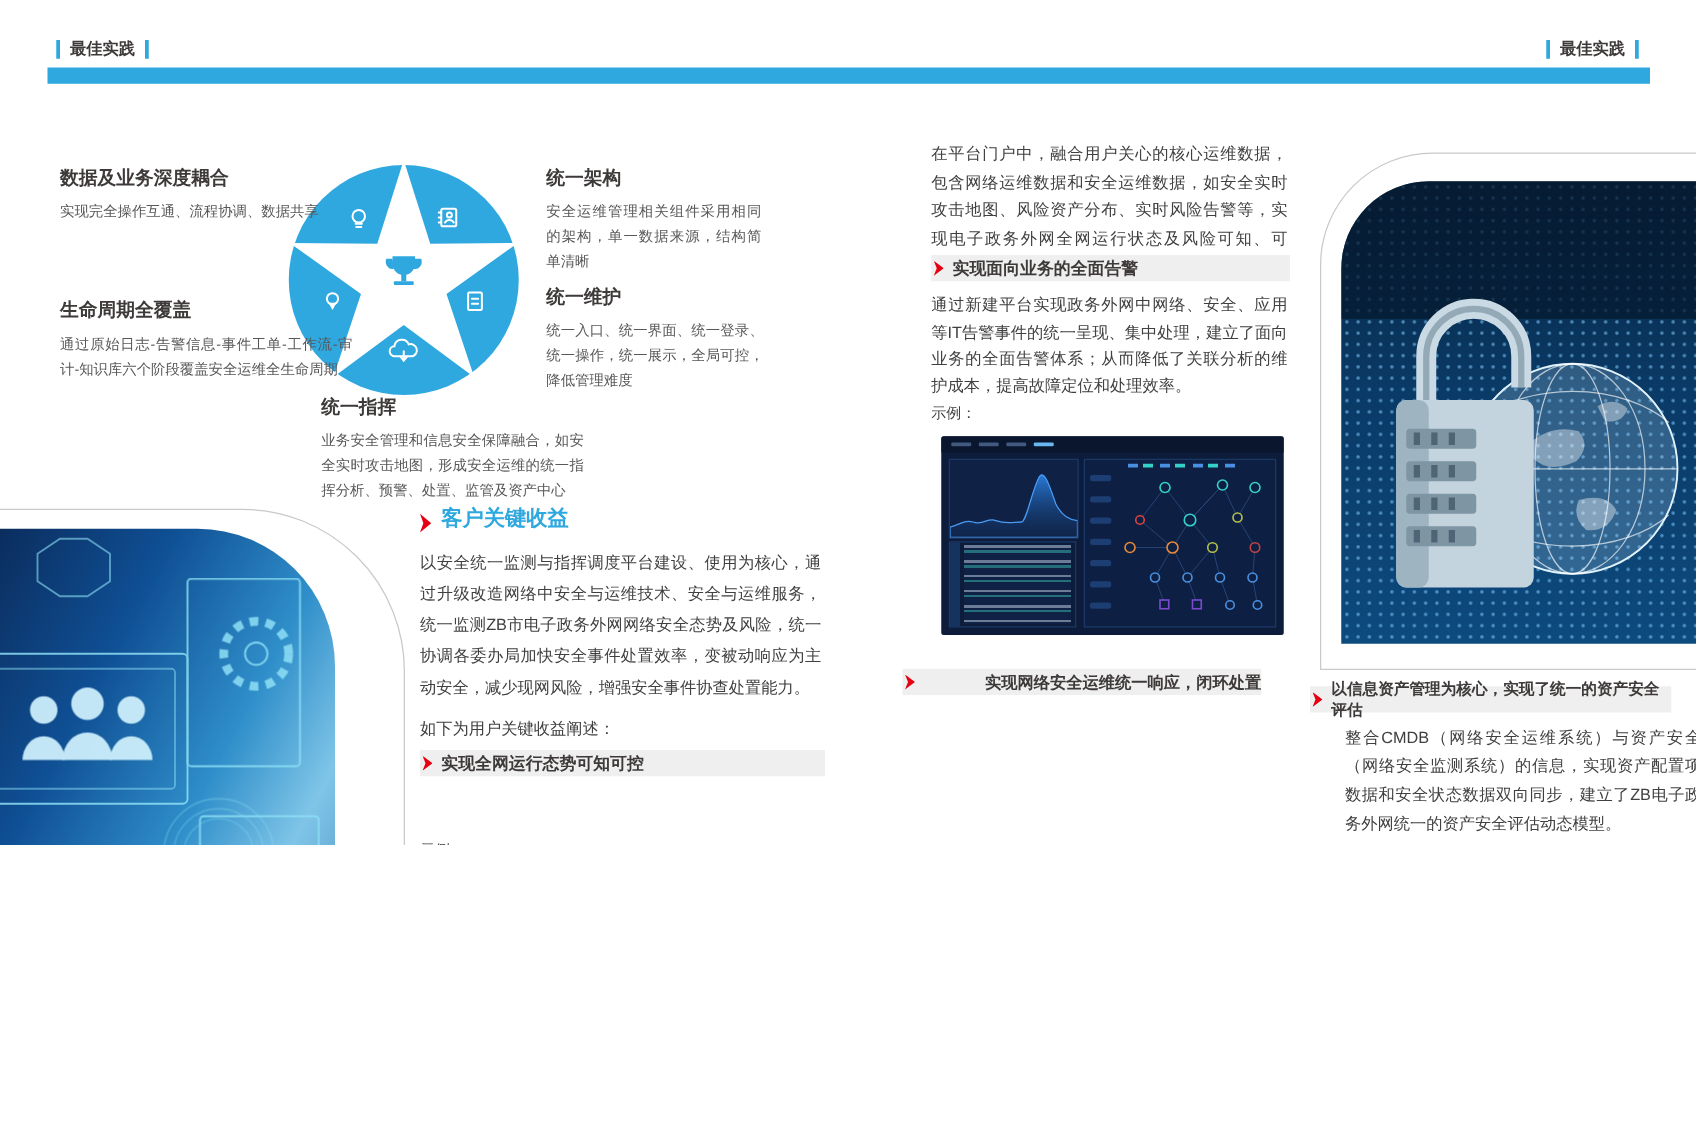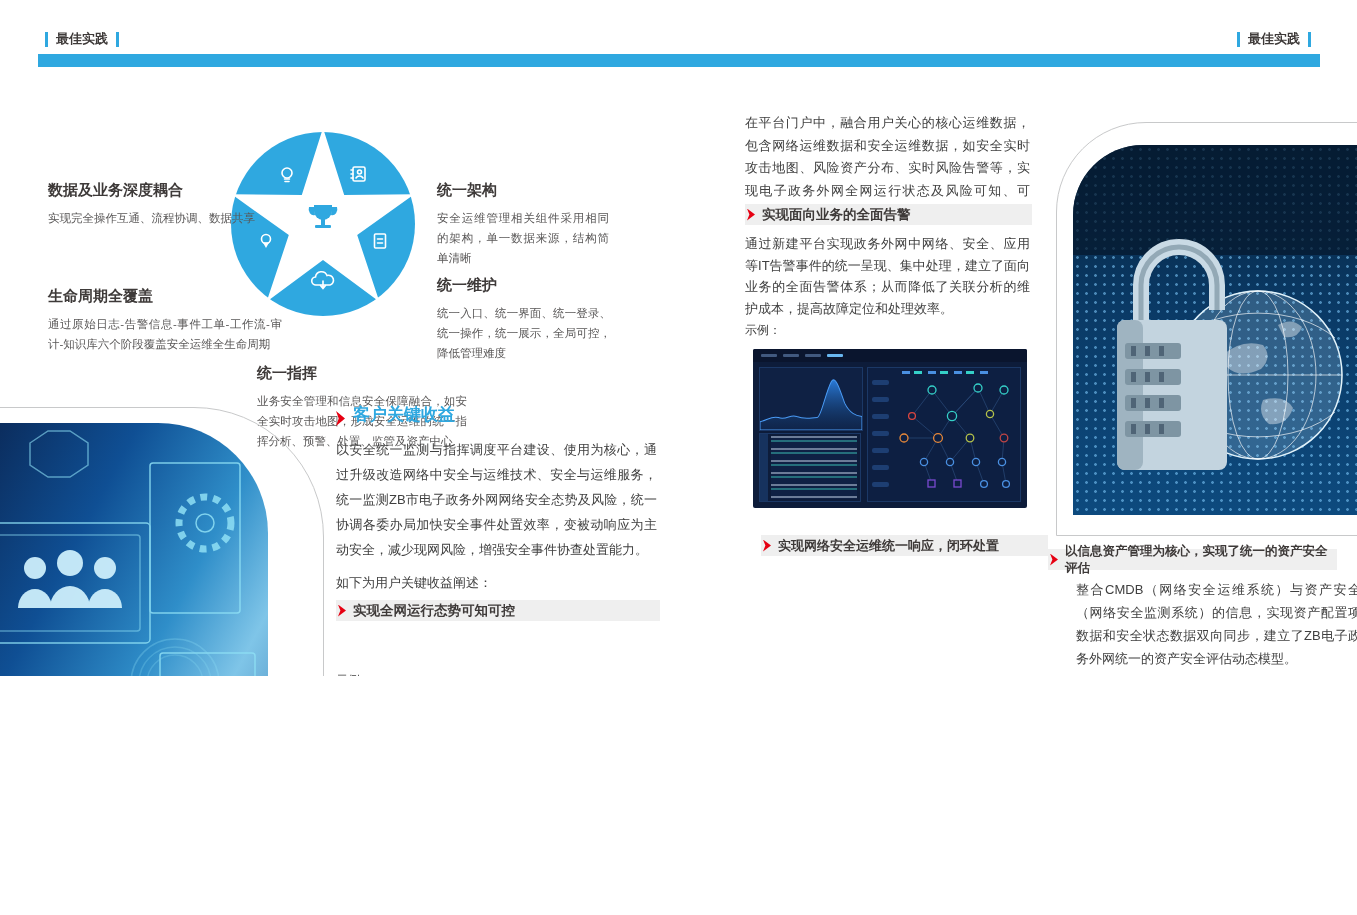--- a/index.html
+++ b/index.html
@@ -17,21 +17,21 @@
   .top-rule{position:absolute;left:38px;top:54px;width:1282px;height:13px;background:var(--blue);}
 
   .footer{position:absolute;top:869px;display:flex;align-items:center;gap:7px;}
   .fpnum{font-size:13px;font-weight:normal;color:#727171;letter-spacing:.5px;}
   .fdiv{width:2px;height:12px;background:var(--red);}
   .fsec{font-size:11.5px;font-weight:bold;color:var(--red);}
   .footer-bar{position:absolute;left:140px;top:875px;width:1087px;height:10px;background:#DBDBDB;}
 
   
   .star-wrap{left:227px;top:128px;width:192px;height:192px;}
-  .lab{position:absolute;margin-top:48px;}
+  .lab{position:absolute;}
   .lab h3{margin:0 0 8px 0;font-size:15px;font-weight:bold;color:var(--ink);}
   .lab p{margin:0;font-size:11.5px;line-height:1.75;color:var(--gray);text-align:justify;}
 
   
   .chev{width:9px;height:15px;background:var(--red);clip-path:polygon(0 0,100% 50%,0 100%,30% 50%);flex:none;}
   .chev.sm{width:8px;height:12px;}
   .benefit-h{position:absolute;left:336px;top:403px;display:flex;align-items:flex-end;gap:8px;}
   .benefit-h span{font-size:17px;font-weight:bold;color:var(--blue);}
   .para{position:absolute;font-size:13px;color:var(--body);text-align:justify;line-height:25px;}
   .note{position:absolute;font-size:13px;color:var(--body);}
@@ -500,21 +500,21 @@
           <circle cx="110" cy="86" r="3.6" stroke="#4A90E2"></circle>
           <rect x="36" y="104" width="7" height="7" stroke="#7A4AD0"></rect>
           <rect x="62" y="104" width="7" height="7" stroke="#7A4AD0"></rect>
           <circle cx="92" cy="108" r="3.4" stroke="#4A90E2"></circle>
           <circle cx="114" cy="108" r="3.4" stroke="#4A90E2"></circle>
         </g>
       </svg>
     </div>
   </div>
 
-  <div class="sechead" style="left:761px;top:535px;width:285px;font-size:13px;">
+  <div class="sechead" style="left:722px;top:535px;width:285px;font-size:13px;justify-content:space-between;">
     <span class="chev sm"></span>
     <span>实现网络安全运维统一响应，闭环处置</span>
   </div>
   <div class="example" style="left:745px;top:678px;">示例：</div>
 
   <div class="shot shotC">
     <div class="nav">
       <span class="logo-dot"></span>
       <span class="logo-txt">U-center</span>
       <i class="mdash"></i>

